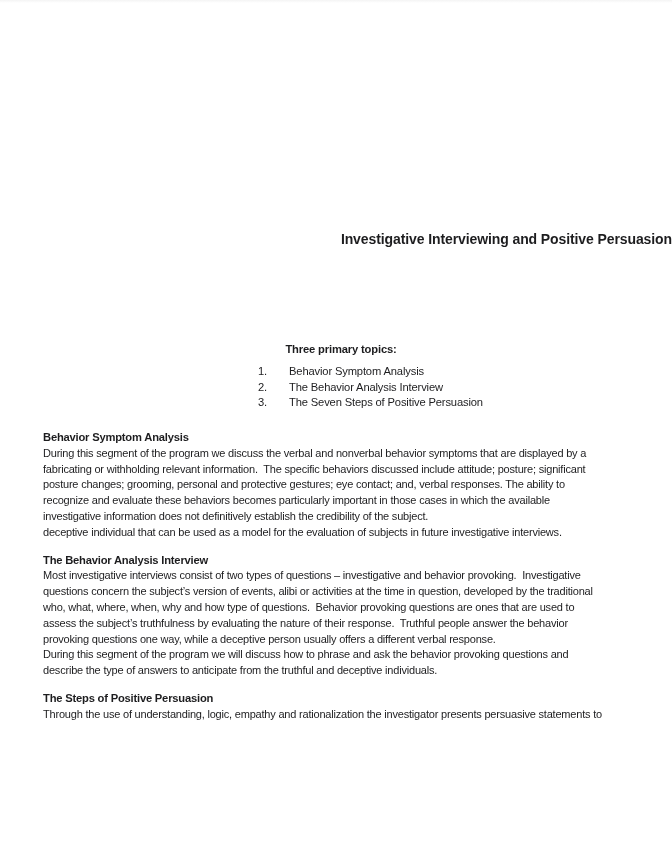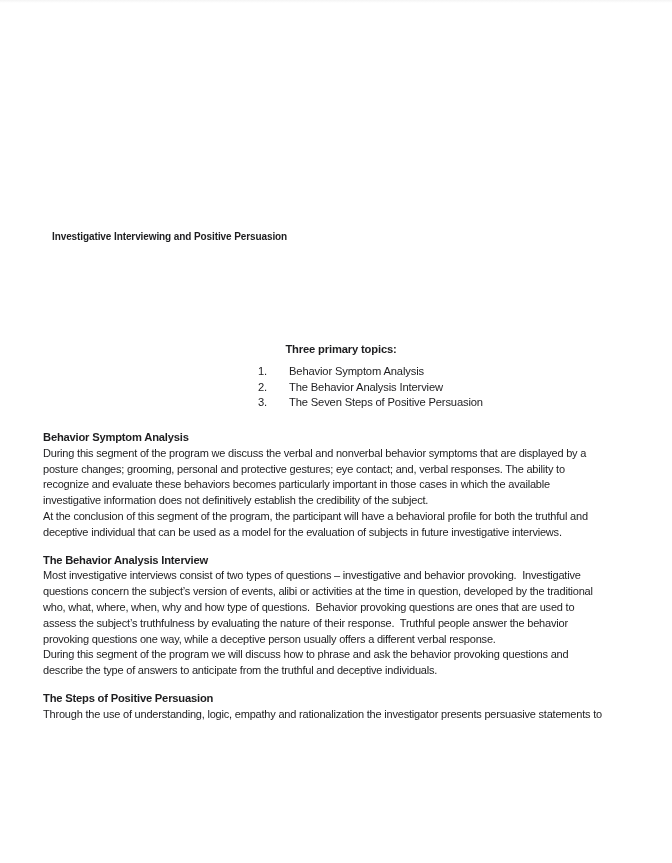--- a/index.html
+++ b/index.html
@@ -20,22 +20,22 @@
     top: 0; left: 0; right: 0;
     height: 3px;
     background: linear-gradient(#f4f4f4, #ffffff);
   }
   .doc-title {
     position: absolute;
     top: 231px;
     left: 0;
     right: 0;
     padding-left: 52px;
-    text-align: left;
-    font-size: 10px;
+    text-align: right;
+    font-size: 14px;
     font-weight: bold;
     letter-spacing: -0.1px;
     white-space: pre;
   }
   .topics-heading {
     position: absolute;
     top: 343px;
     left: 0;
     right: 0;
     padding-left: 10px;
@@ -105,24 +105,24 @@
     <span class="topic-number">3.</span>
     <span class="topic-label">The Seven Steps of Positive Persuasion</span>
   </div>
 </div>
 
 <div class="content">
   <div class="section">
     <div class="section-heading">Behavior Symptom Analysis</div>
     <div class="section-lines">
         <div class="line">During this segment of the program we discuss the verbal and nonverbal behavior symptoms that are displayed by a</div>
+        <div class="line">fabricating or withholding relevant information.  The specific behaviors discussed include attitude; posture; significant</div>
         <div class="line">posture changes; grooming, personal and protective gestures; eye contact; and, verbal responses. The ability to</div>
         <div class="line">recognize and evaluate these behaviors becomes particularly important in those cases in which the available</div>
         <div class="line">investigative information does not definitively establish the credibility of the subject.</div>
-        <div class="line">At the conclusion of this segment of the program, the participant will have a behavioral profile for both the truthful and</div>
         <div class="line">deceptive individual that can be used as a model for the evaluation of subjects in future investigative interviews.</div>
       </div>
   </div>
   <div class="section">
     <div class="section-heading">The Behavior Analysis Interview</div>
     <div class="section-lines">
         <div class="line">Most investigative interviews consist of two types of questions – investigative and behavior provoking.  Investigative</div>
         <div class="line">questions concern the subject’s version of events, alibi or activities at the time in question, developed by the traditional</div>
         <div class="line">who, what, where, when, why and how type of questions.  Behavior provoking questions are ones that are used to</div>
         <div class="line">assess the subject’s truthfulness by evaluating the nature of their response.  Truthful people answer the behavior</div>

